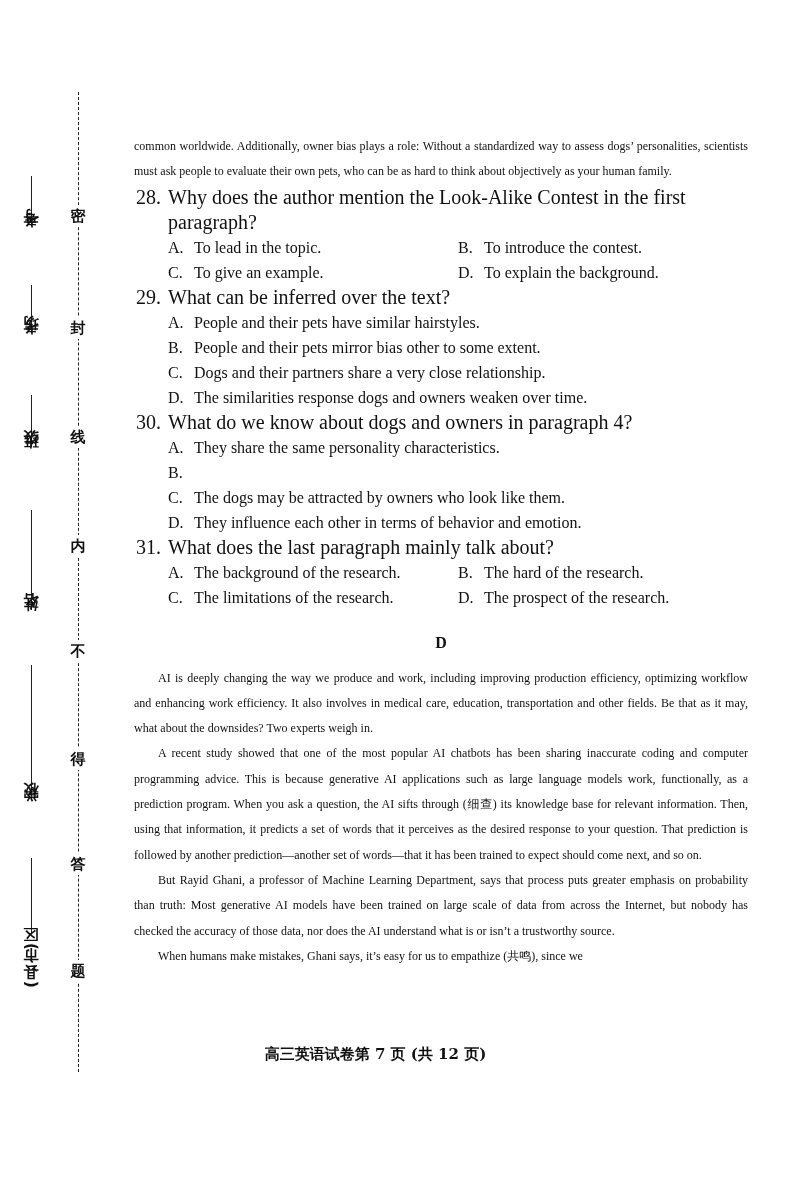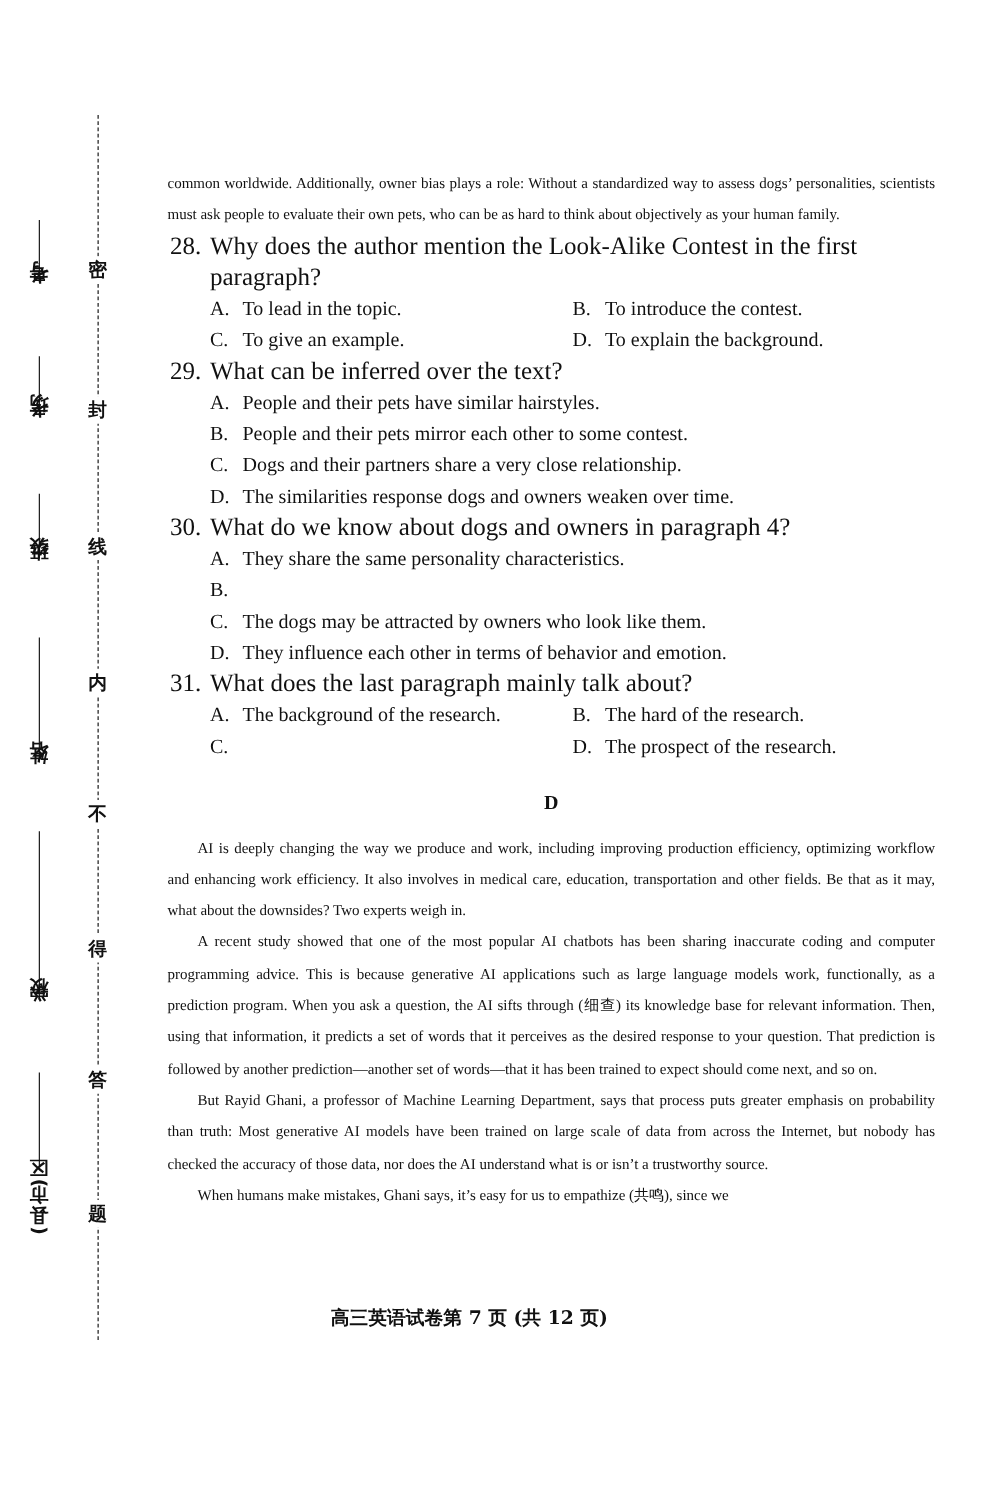--- a/index.html
+++ b/index.html
@@ -119,21 +119,21 @@
         <span class="num">29.</span>
         <span>What can be inferred over the text?</span>
       </div>
     <div class="opts">
       <div class="opt">
           <span class="letter">A.</span>
           <span>People and their pets have similar hairstyles.</span>
         </div>
       <div class="opt">
           <span class="letter">B.</span>
-          <span>People and their pets mirror each other to some contest.</span>
+          <span>People and their pets mirror bias other to some extent.</span>
         </div>
       <div class="opt">
           <span class="letter">C.</span>
           <span>Dogs and their partners share a very close relationship.</span>
         </div>
       <div class="opt">
           <span class="letter">D.</span>
           <span>The similarities response dogs and owners weaken over time.</span>
         </div>
     </div>
@@ -172,20 +172,21 @@
       <div class="opt">
           <span class="letter">A.</span>
           <span>The background of the research.</span>
         </div>
       <div class="opt">
           <span class="letter">B.</span>
           <span>The hard of the research.</span>
         </div>
       <div class="opt">
           <span class="letter">C.</span>
+          <span>The limitations of the research.</span>
         </div>
       <div class="opt">
           <span class="letter">D.</span>
           <span>The prospect of the research.</span>
         </div>
     </div>
   </div>
 
   <div class="section">D</div>
   <p class="p indent">AI is deeply changing the way we produce and work, including improving production efficiency, optimizing workflow and enhancing work efficiency. It also involves in medical care, education, transportation and other fields. Be that as it may, what about the downsides? Two experts weigh in.</p>

